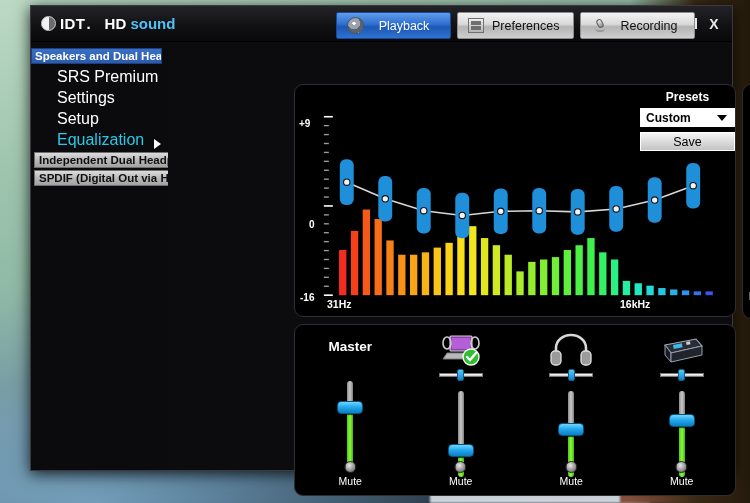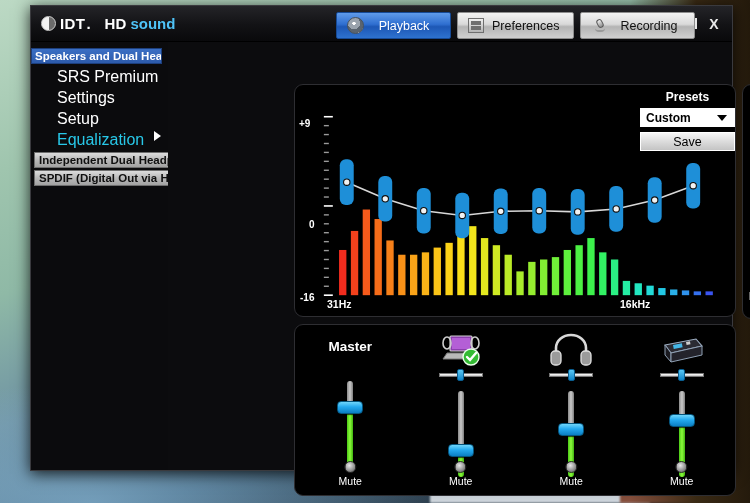--- a/index.html
+++ b/index.html
@@ -86,21 +86,21 @@
     color:#fff; font-size:11.5px; font-weight:bold;
     padding:1px 3px; margin:0 0 2px 0;
     white-space:nowrap; overflow:hidden;
     border:1px solid #1d3f7d;
     width:131px;
   }
   .side-sub {
     color:#ffffff; font-size:16px; padding:1.5px 0 1.5px 26px;
     white-space:nowrap; cursor:pointer;
   }
-  .side-sub.active { color:#28c8e8; display:flex; align-items:flex-start; }
+  .side-sub.active { color:#28c8e8; display:flex; align-items:flex-end; }
   .side-sub.active .arrow {
     margin-left:auto; margin-right:7px;
     width:0;height:0;border-left:7px solid #ffffff;
     border-top:5px solid transparent;border-bottom:5px solid transparent;
   }
   .side-btn {
     margin:2px 0 0 3px; width:138px;
     background:linear-gradient(180deg,#dcdcdc 0%, #b9b9b9 50%, #a2a2a2 100%);
     border:1px solid #6e6e6e; color:#101010;
     font-size:11.5px; font-weight:bold; padding:1px 4px;

